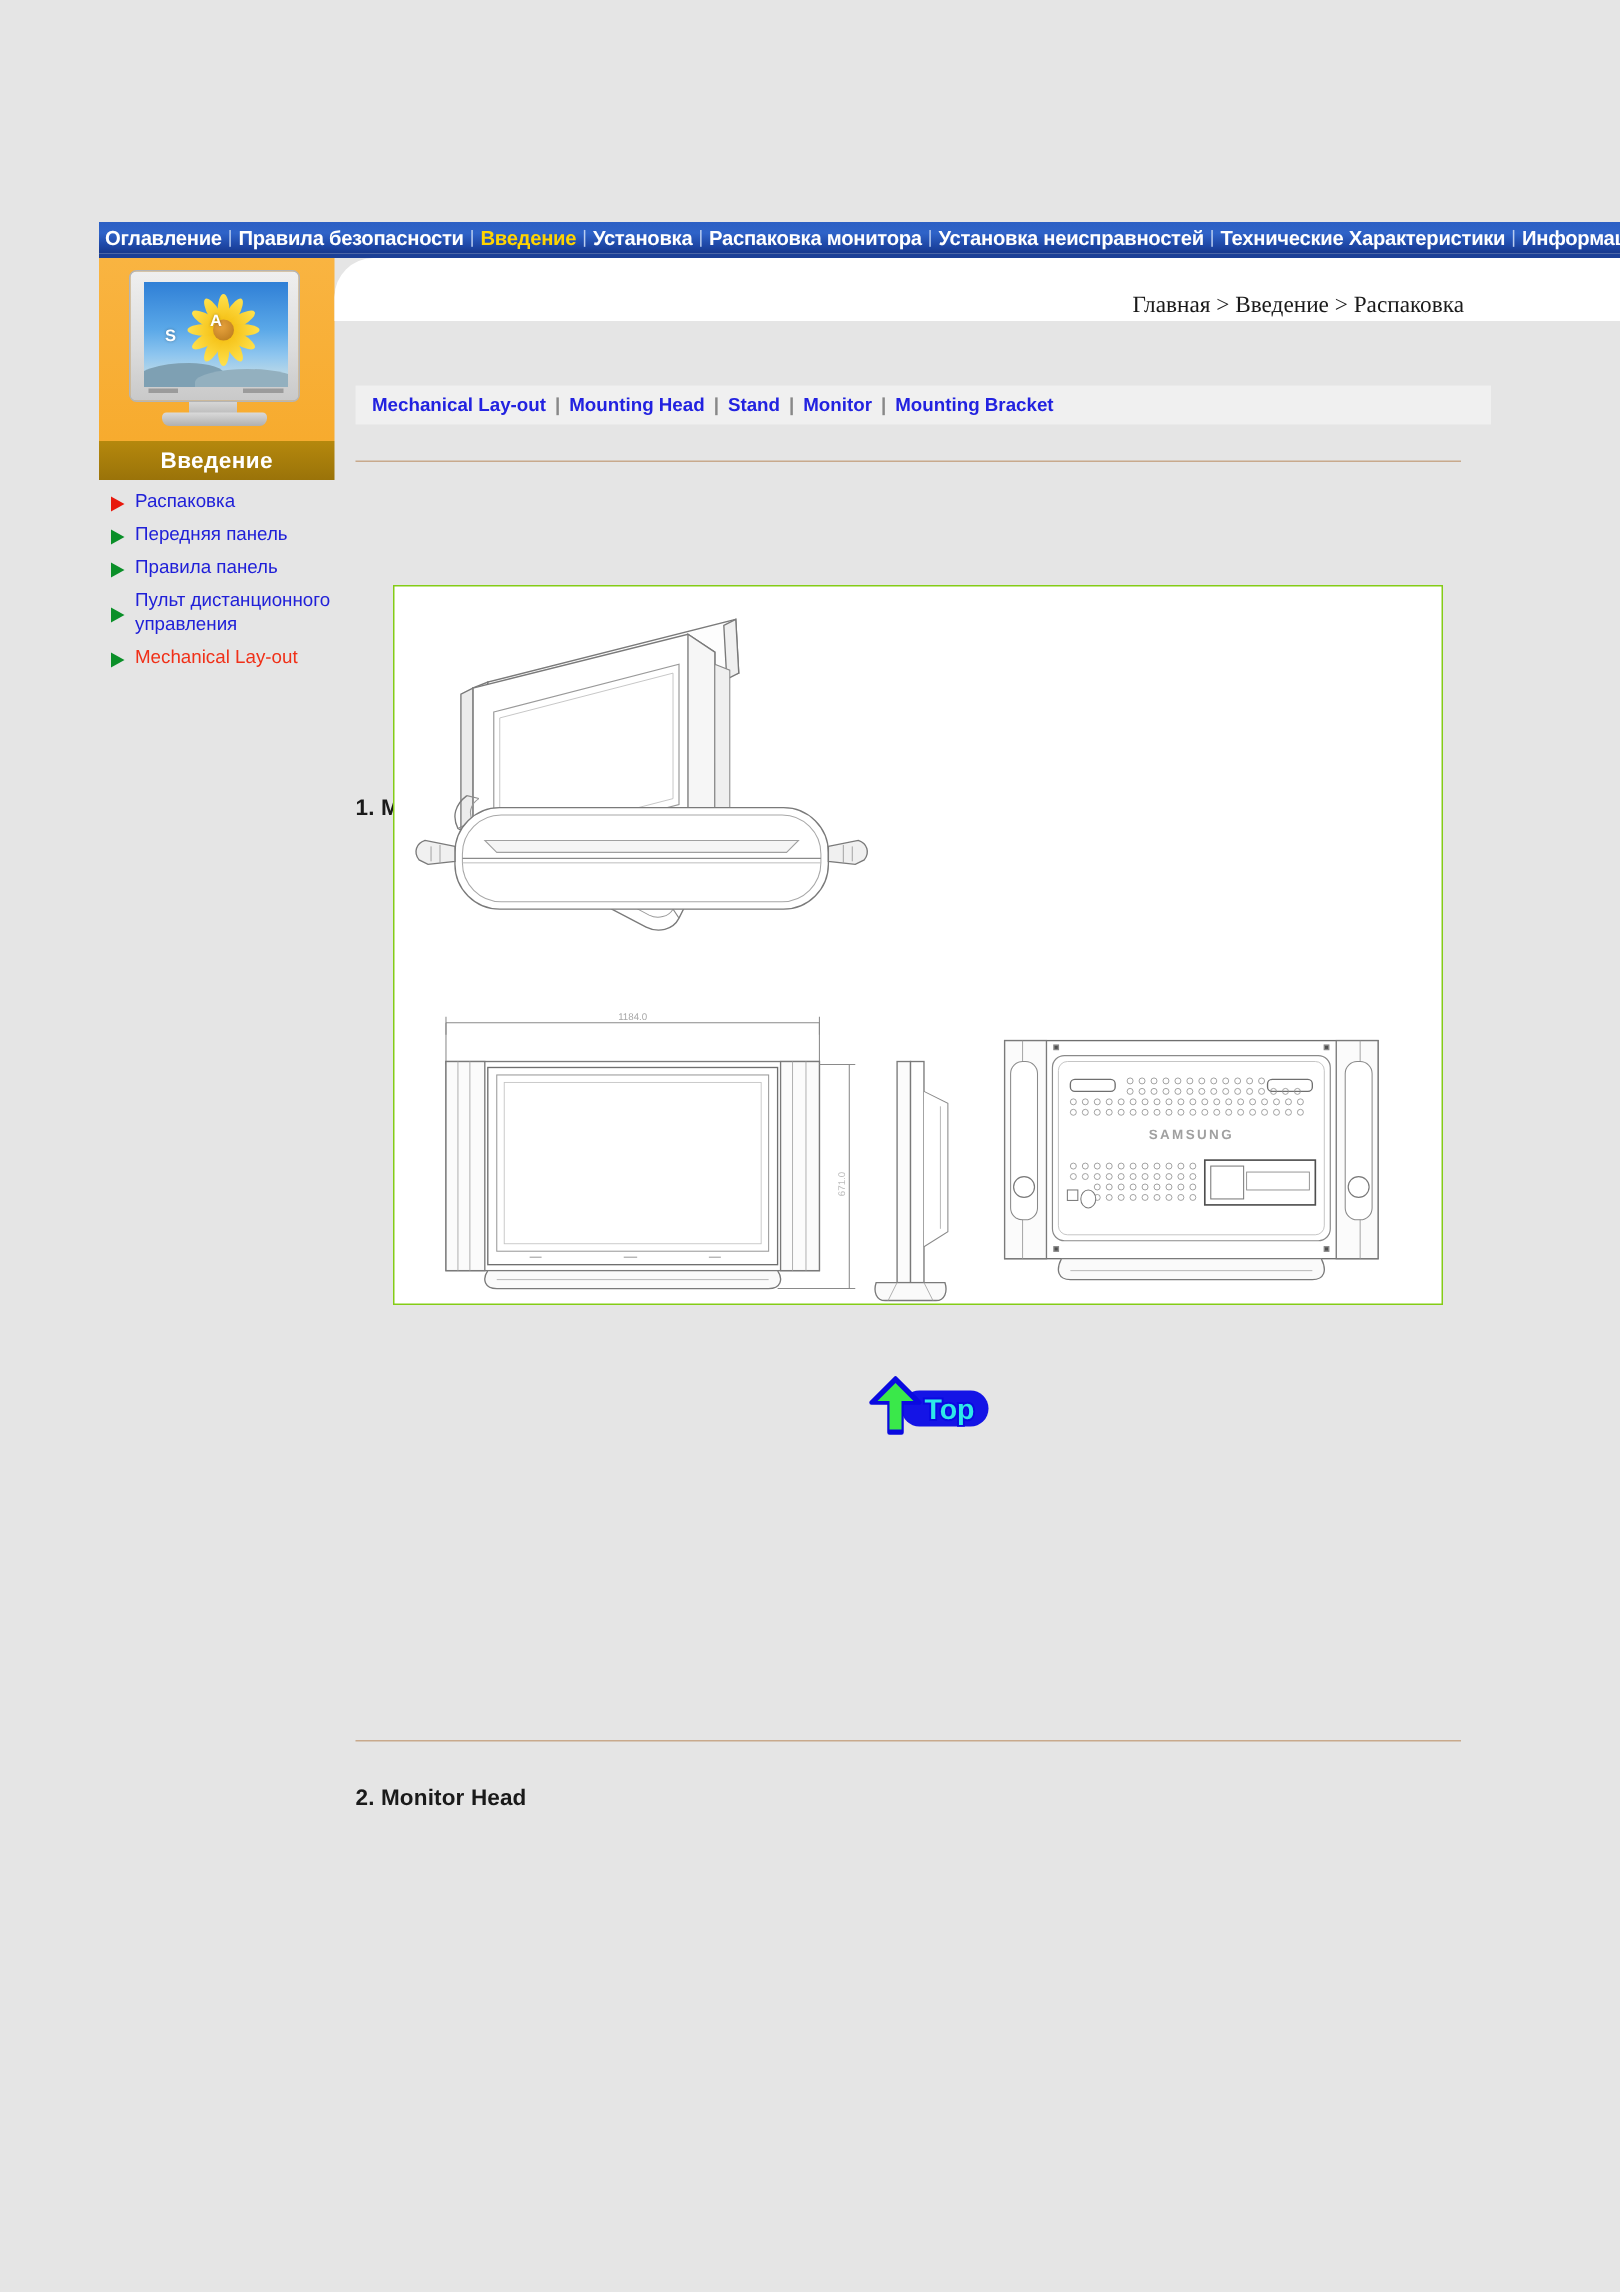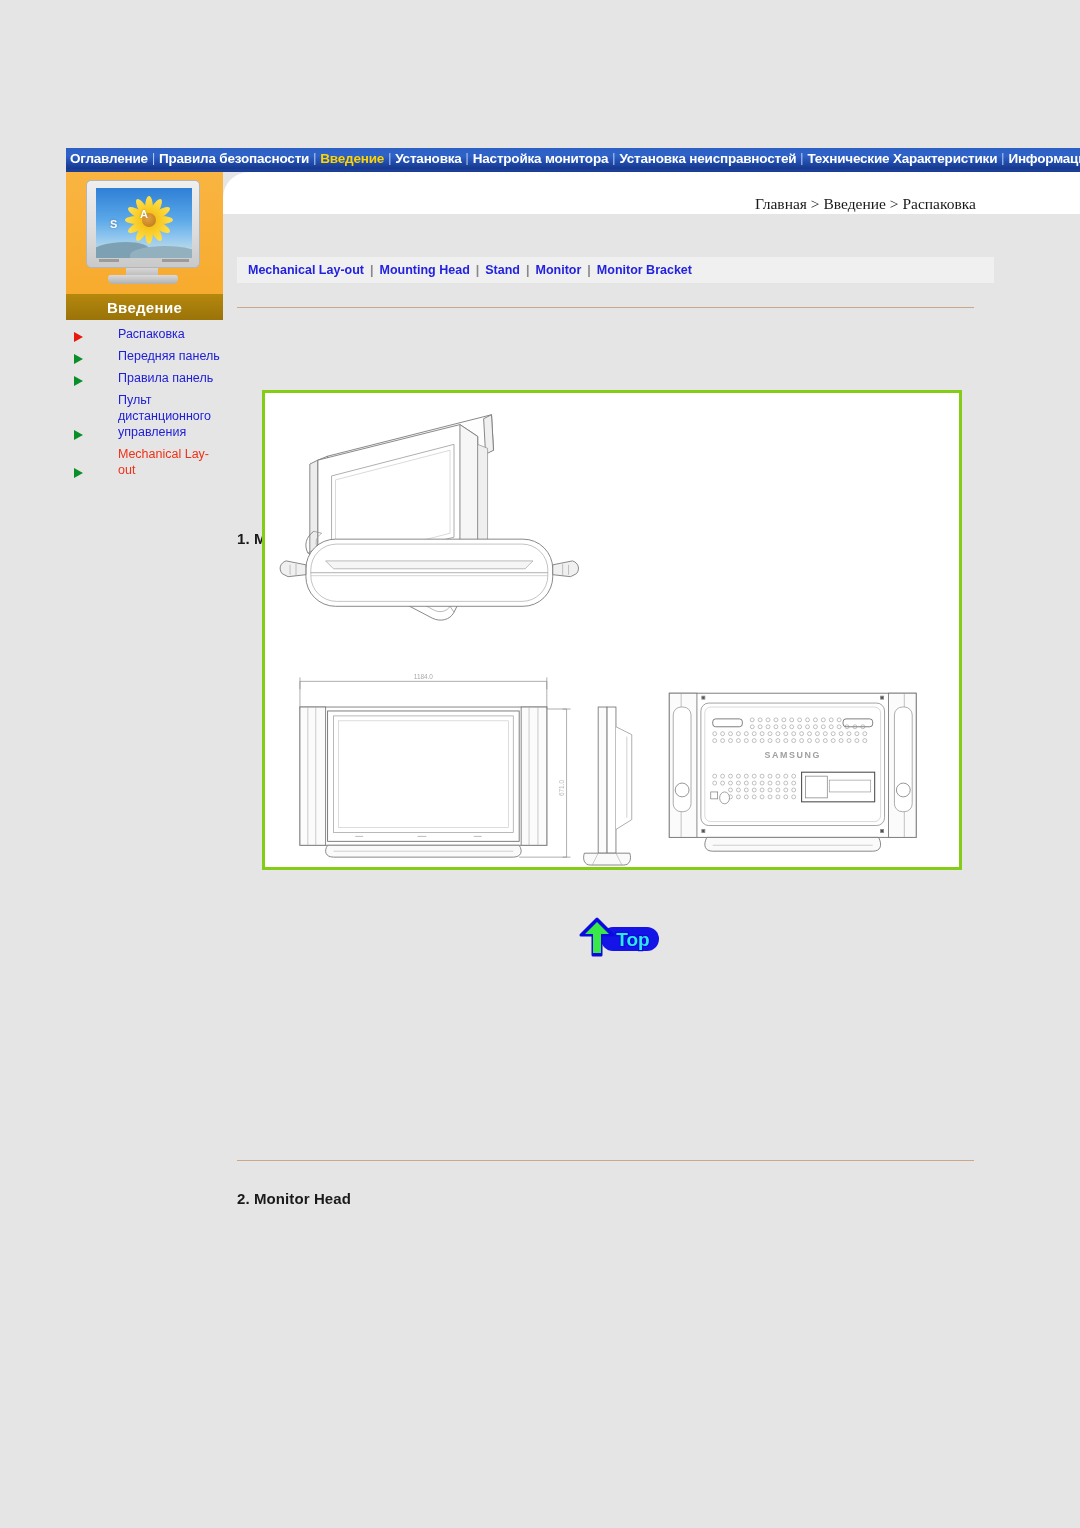--- a/index.html
+++ b/index.html
@@ -168,24 +168,23 @@
     justify-content: center;
     letter-spacing: .3px;
   }
 
   .sidebar-list {
     padding-top: 6px;
     width: 157px;
   }
   .side-item {
     display: flex;
-    align-items: flex-end;
+    align-items: center;
     padding: 0 0 6px 8px;
     line-height: 16px;
-    gap: 28px;
   }
   .tri {
     width: 0; height: 0;
     border-top: 5px solid transparent;
     border-bottom: 5px solid transparent;
     border-left: 9px solid #0a8f28;
     margin-top: 4px;
     margin-right: 7px;
     flex: none;
   }
@@ -268,21 +267,21 @@
   .section-h.h1 { top: 358px; }
   .section-h.h2 { top: 1018px; }
 
   
   .drawbox {
     position: absolute;
     left: 39px;
     top: 218px;
     width: 700px;
     height: 480px;
-    border: 3px solid #84cc16;
+    border: 1px solid #84cc16;
     background: #ffffff;
     box-sizing: border-box;
   }
   .dsvg { display: block; width: 100%; height: 100%; }
 
   
   .topbtn {
     position: absolute;
     left: 352px;
     top: 745px;
@@ -297,21 +296,21 @@
 
   <div class="topnav">
     <span class="nv">Оглавление</span>
     <span class="sep">|</span>
     <span class="nv">Правила безопасности</span>
     <span class="sep">|</span>
     <span class="nv active">Введение</span>
     <span class="sep">|</span>
     <span class="nv">Установка</span>
     <span class="sep">|</span>
-    <span class="nv">Настройка монитора</span>
+    <span class="nv">Распаковка монитора</span>
     <span class="sep">|</span>
     <span class="nv">Установка неисправностей</span>
     <span class="sep">|</span>
     <span class="nv">Технические Характеристики</span>
     <span class="sep">|</span>
     <span class="nv">Информация</span>
   </div>
   <div class="topnav-underline"></div>
 
   <div class="sidebar">
@@ -387,21 +386,21 @@
 
     <div class="subnav">
       <a href="#">Mechanical Lay-out</a>
       <span class="sp">|</span>
       <a href="#">Mounting Head</a>
       <span class="sp">|</span>
       <a href="#">Stand</a>
       <span class="sp">|</span>
       <a href="#">Monitor</a>
       <span class="sp">|</span>
-      <a href="#">Monitor Bracket</a>
+      <a href="#">Mounting Bracket</a>
     </div>
 
     <div class="rule r1"></div>
 
     <div class="section-h h1">1. Mechanical Lay-out</div>
 
     <div class="drawbox">
       <svg class="dsvg" viewBox="0 0 700 480" xmlns="http://www.w3.org/2000/svg">
         <g fill="none" stroke="#8a8a8a" stroke-width="0.9">
 

